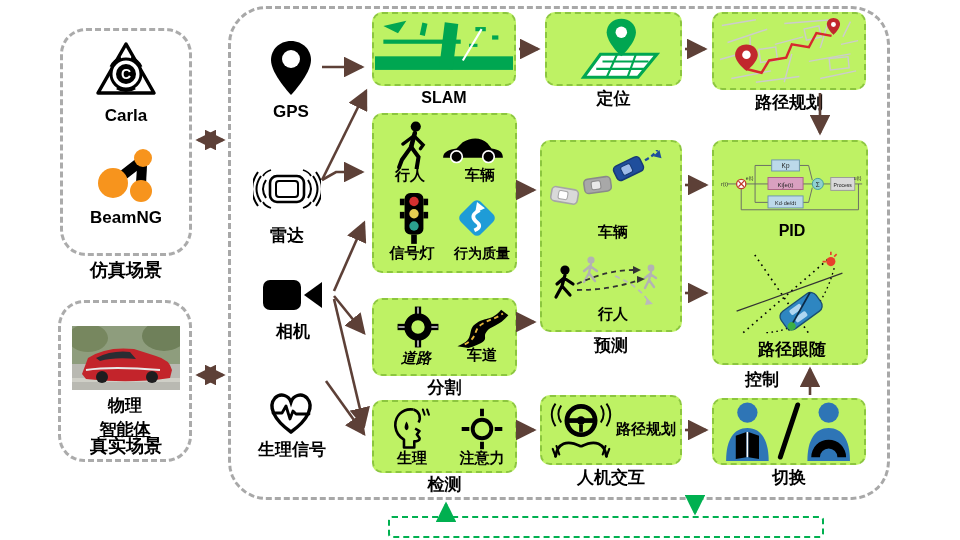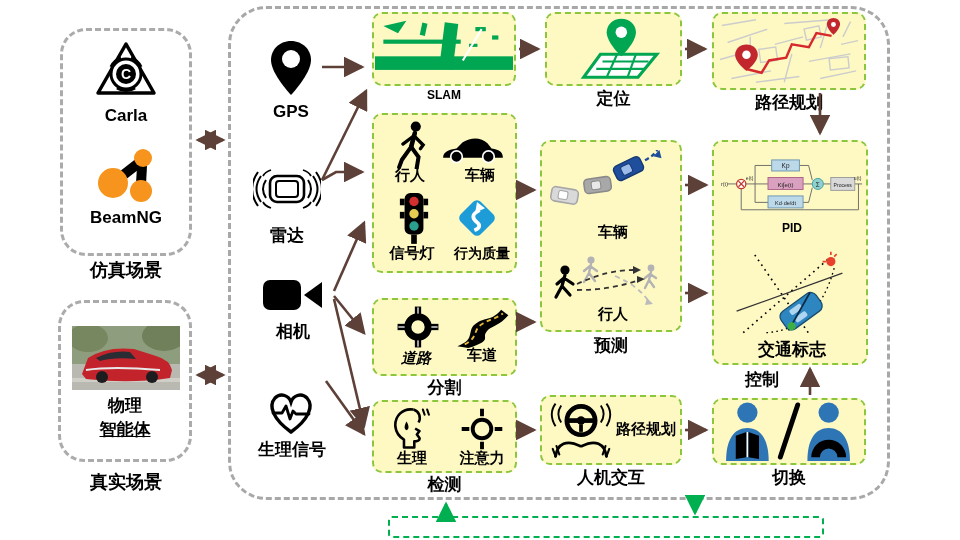--- a/index.html
+++ b/index.html
@@ -1,26 +1,26 @@
 <!DOCTYPE html>
 <html><head>
 <meta charset="utf-8">
 <style>
   html,body{margin:0;padding:0;background:#fff;}
   .canvas{position:relative;width:960px;height:540px;background:#fff;overflow:hidden;
           font-family:"Liberation Serif",serif;}
   .abs{position:absolute;}
   .dashbox{position:absolute;border:3px dashed #ababab;border-radius:26px;background:#fff;box-sizing:border-box;}
   .mainbox{position:absolute;border:3px dashed #a8a8a8;border-radius:38px;background:transparent;box-sizing:border-box;}
-  .gbox{position:absolute;border:2px dashed #8cc63f;border-radius:10px;background:#fef9c3;box-sizing:border-box;}
+  .gbox{position:absolute;border:2px dashed #8cc63f;border-radius:10px;background:#bef264;box-sizing:border-box;}
   .sbox{position:absolute;border:2px dashed #00b050;border-radius:4px;background:#fff;box-sizing:border-box;}
   .lbl{position:absolute;text-align:center;font-weight:bold;color:#000;line-height:1.15;}
   .cn{font-family:"Liberation Serif",serif;}
   .en{font-family:"Liberation Sans",sans-serif;}
-  .f18{font-size:18px;} .f17{font-size:17px;} .f16{font-size:12px;} .f15{font-size:15px;} .f14{font-size:14px;}
+  .f18{font-size:18px;} .f17{font-size:17px;} .f16{font-size:16px;} .f15{font-size:15px;} .f14{font-size:14px;}
   svg{display:block;}
   .arrowlayer{position:absolute;left:0;top:0;z-index:6;pointer-events:none;}
   .node{z-index:3;}
 </style>
 </head>
 <body>
 
 <div class="canvas">
 
   <div class="mainbox" style="left:228px;top:6px;width:662px;height:494px;"></div>
@@ -61,21 +61,21 @@
       <rect x="0" y="52" width="108" height="4" fill="#cfcfc7"></rect>
       <path d="M10 48 L16 32 Q34 20 62 23 L84 30 Q98 34 100 44 L98 52 Q58 58 14 53 Z" fill="#c3242b"></path>
       <path d="M24 32 Q40 24 58 26 L64 33 Q42 31 28 35 Z" fill="#2a2d33"></path>
       <circle cx="30" cy="51" r="6" fill="#1d1d1f"></circle>
       <circle cx="80" cy="51" r="6" fill="#1d1d1f"></circle>
       <path d="M14 44 Q40 40 88 44" stroke="#e8e8e8" stroke-width="2" fill="none"></path>
     </svg>
   </div>
   <div class="lbl cn f17" style="left:58px;top:396px;width:134px;">物理</div>
   <div class="lbl cn f17" style="left:58px;top:420px;width:134px;text-decoration:underline;">智能体</div>
-  <div class="lbl cn f18" style="left:48px;top:472px;width:156px;">真实场景</div>
+  <div class="lbl cn f18" style="left:48px;top:436px;width:156px;">真实场景</div>
 
   <div class="abs node" style="left:269px;top:38px;width:44px;height:60px;">
     <svg viewBox="0 0 44 58" width="44" height="60">
       <path d="M22 2 C10 2 2 11 2 21 c0 14 20 35 20 35 s20 -21 20 -35 C42 11 34 2 22 2 Z" fill="#000"></path>
       <circle cx="22" cy="20" r="9" fill="#fff"></circle>
     </svg>
   </div>
   <div class="lbl en f17" style="left:251px;top:102px;width:80px;">GPS</div>
 
   <div class="abs node" style="left:253px;top:162px;width:68px;height:54px;">
@@ -336,21 +336,21 @@
           <rect x="-26" y="-13" width="52" height="26" rx="8" fill="#2e86c1" stroke="#1b4f72" stroke-width="1.6"></rect>
           <rect x="-12" y="-9" width="16" height="7" rx="2" fill="#aed6f1"></rect>
           <rect x="-12" y="2" width="16" height="7" rx="2" fill="#aed6f1"></rect>
           <path d="M-26 10 L22 -12" stroke="#0b2a45" stroke-width="2"></path>
           <circle cx="-20" cy="8" r="5" fill="#3cb043"></circle>
         </g>
         <circle cx="122" cy="18" r="5.5" fill="#e8402c"></circle>
         <path d="M122 6 V10 M112 18 h4 M129 9 l-3 3" stroke="#e8402c" stroke-width="2"></path>
       </svg>
     </div>
-    <div class="lbl cn f17" style="left:0px;top:198px;width:156px;">交通标志</div>
+    <div class="lbl cn f17" style="left:0px;top:198px;width:156px;">路径跟随</div>
   </div>
   <div class="lbl cn f17" style="left:722px;top:370px;width:80px;">控制</div>
 
   <div class="gbox node" style="left:712px;top:398px;width:154px;height:67px;">
     <svg viewBox="0 0 150 62" width="146" height="60" style="margin:1px auto;">
       <circle cx="32" cy="12" r="10.5" fill="#2e75b6"></circle>
       <path d="M10 62 C10 40 18 28 32 28 C46 28 54 40 54 62 Z" fill="#2e75b6"></path>
       <polygon points="20,36 31,32 31,58 20,60" fill="#000"></polygon>
       <polygon points="44,36 33,32 33,58 44,60" fill="#000"></polygon>
       <line x1="32" y1="32" x2="32" y2="58" stroke="#fff" stroke-width="1.6"></line>

